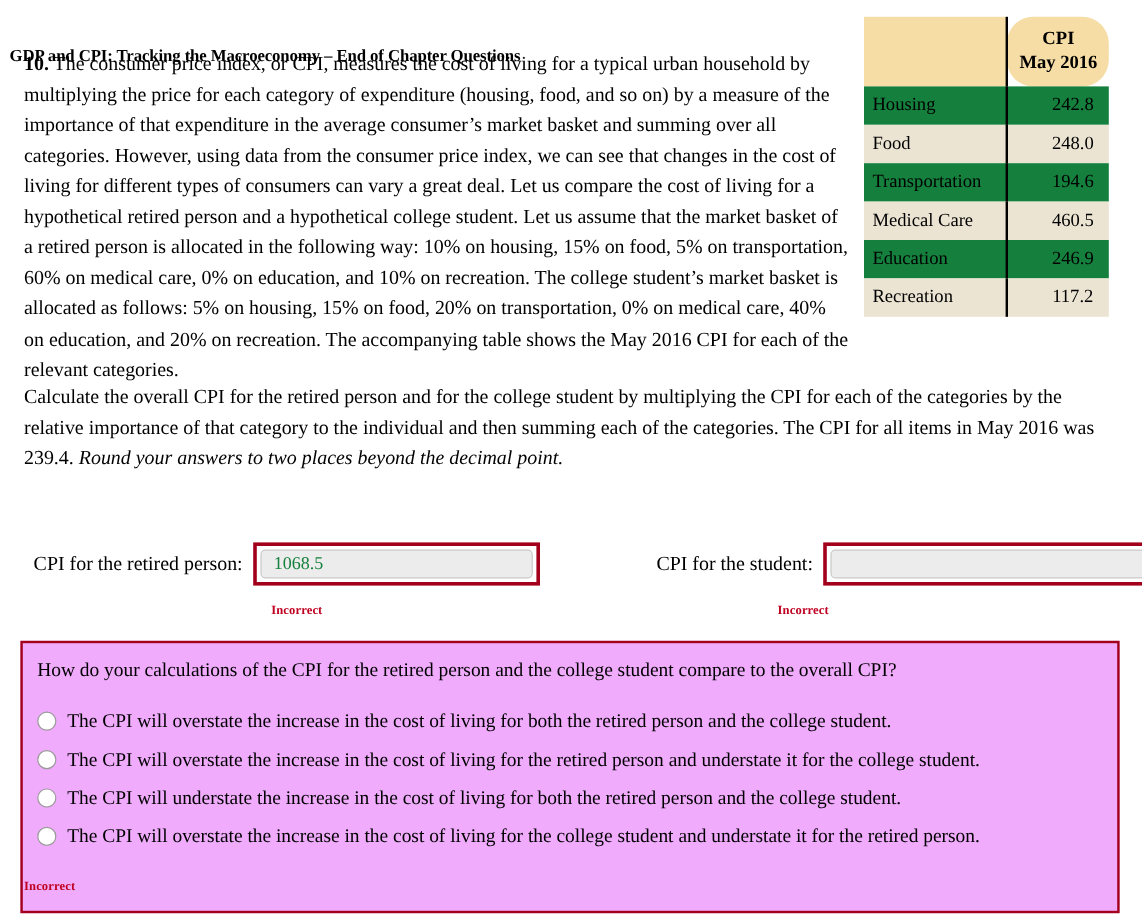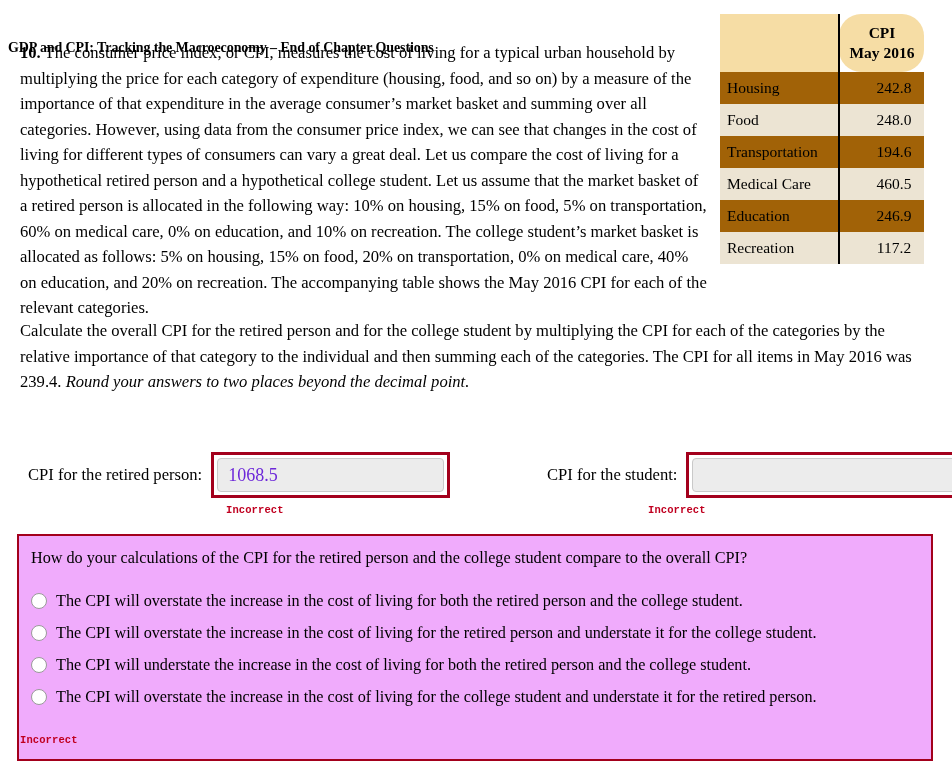--- a/index.html
+++ b/index.html
@@ -87,21 +87,21 @@
   .cpi-body td.c-label {
     padding-left: 7px;
     text-align: left;
   }
   .cpi-body td.c-value {
     text-align: center;
     border-left: 2.5px solid #000000;
     padding-left: 24px;
   }
   .cpi-body tr.alt td { background: #ece4d3; }
-  .cpi-body tr.plain td { background: #a16207; font-family: Liberation Serif, serif; }
+  .cpi-body tr.plain td { background: #15803d; font-family: Liberation Serif, serif; }
 
   
   .calc-para {
     position: absolute;
     left: 20px;
     top: 318px;
     width: 912px;
     font-size: 16.6px;
     line-height: 25.5px;
   }
@@ -127,35 +127,35 @@
     padding: 3px;
     background: #ffffff;
     box-sizing: border-box;
   }
   .input-outline.retired { width: 239px; }
   .input-outline.student { width: 290px; }
 
   .answer-input {
     display: block;
     width: 100%;
-    height: 34px;
+    height: 24px;
     box-sizing: border-box;
     background: #ececec;
     border: 1px solid #c9c9c9;
     border-radius: 4px;
     font-family: "Liberation Serif", "DejaVu Serif", serif;
-    font-size: 18px;
-    color: #6d28d9;
+    font-size: 15px;
+    color: #15803d;
     padding: 0 10px;
     outline: none;
   }
 
   .incorrect-note {
     position: absolute;
-    font-family: Liberation Mono, monospace;
+    font-family: Liberation Serif, serif;
     font-size: 10.5px;
     font-weight: bold;
     color: #c00020;
     letter-spacing: 0.1px;
   }
   .incorrect-note.n1 { left: 226px; top: 504px; }
   .incorrect-note.n2 { left: 648px; top: 504px; }
   .incorrect-note.n3 { left: 20px; top: 734px; }
 
   

